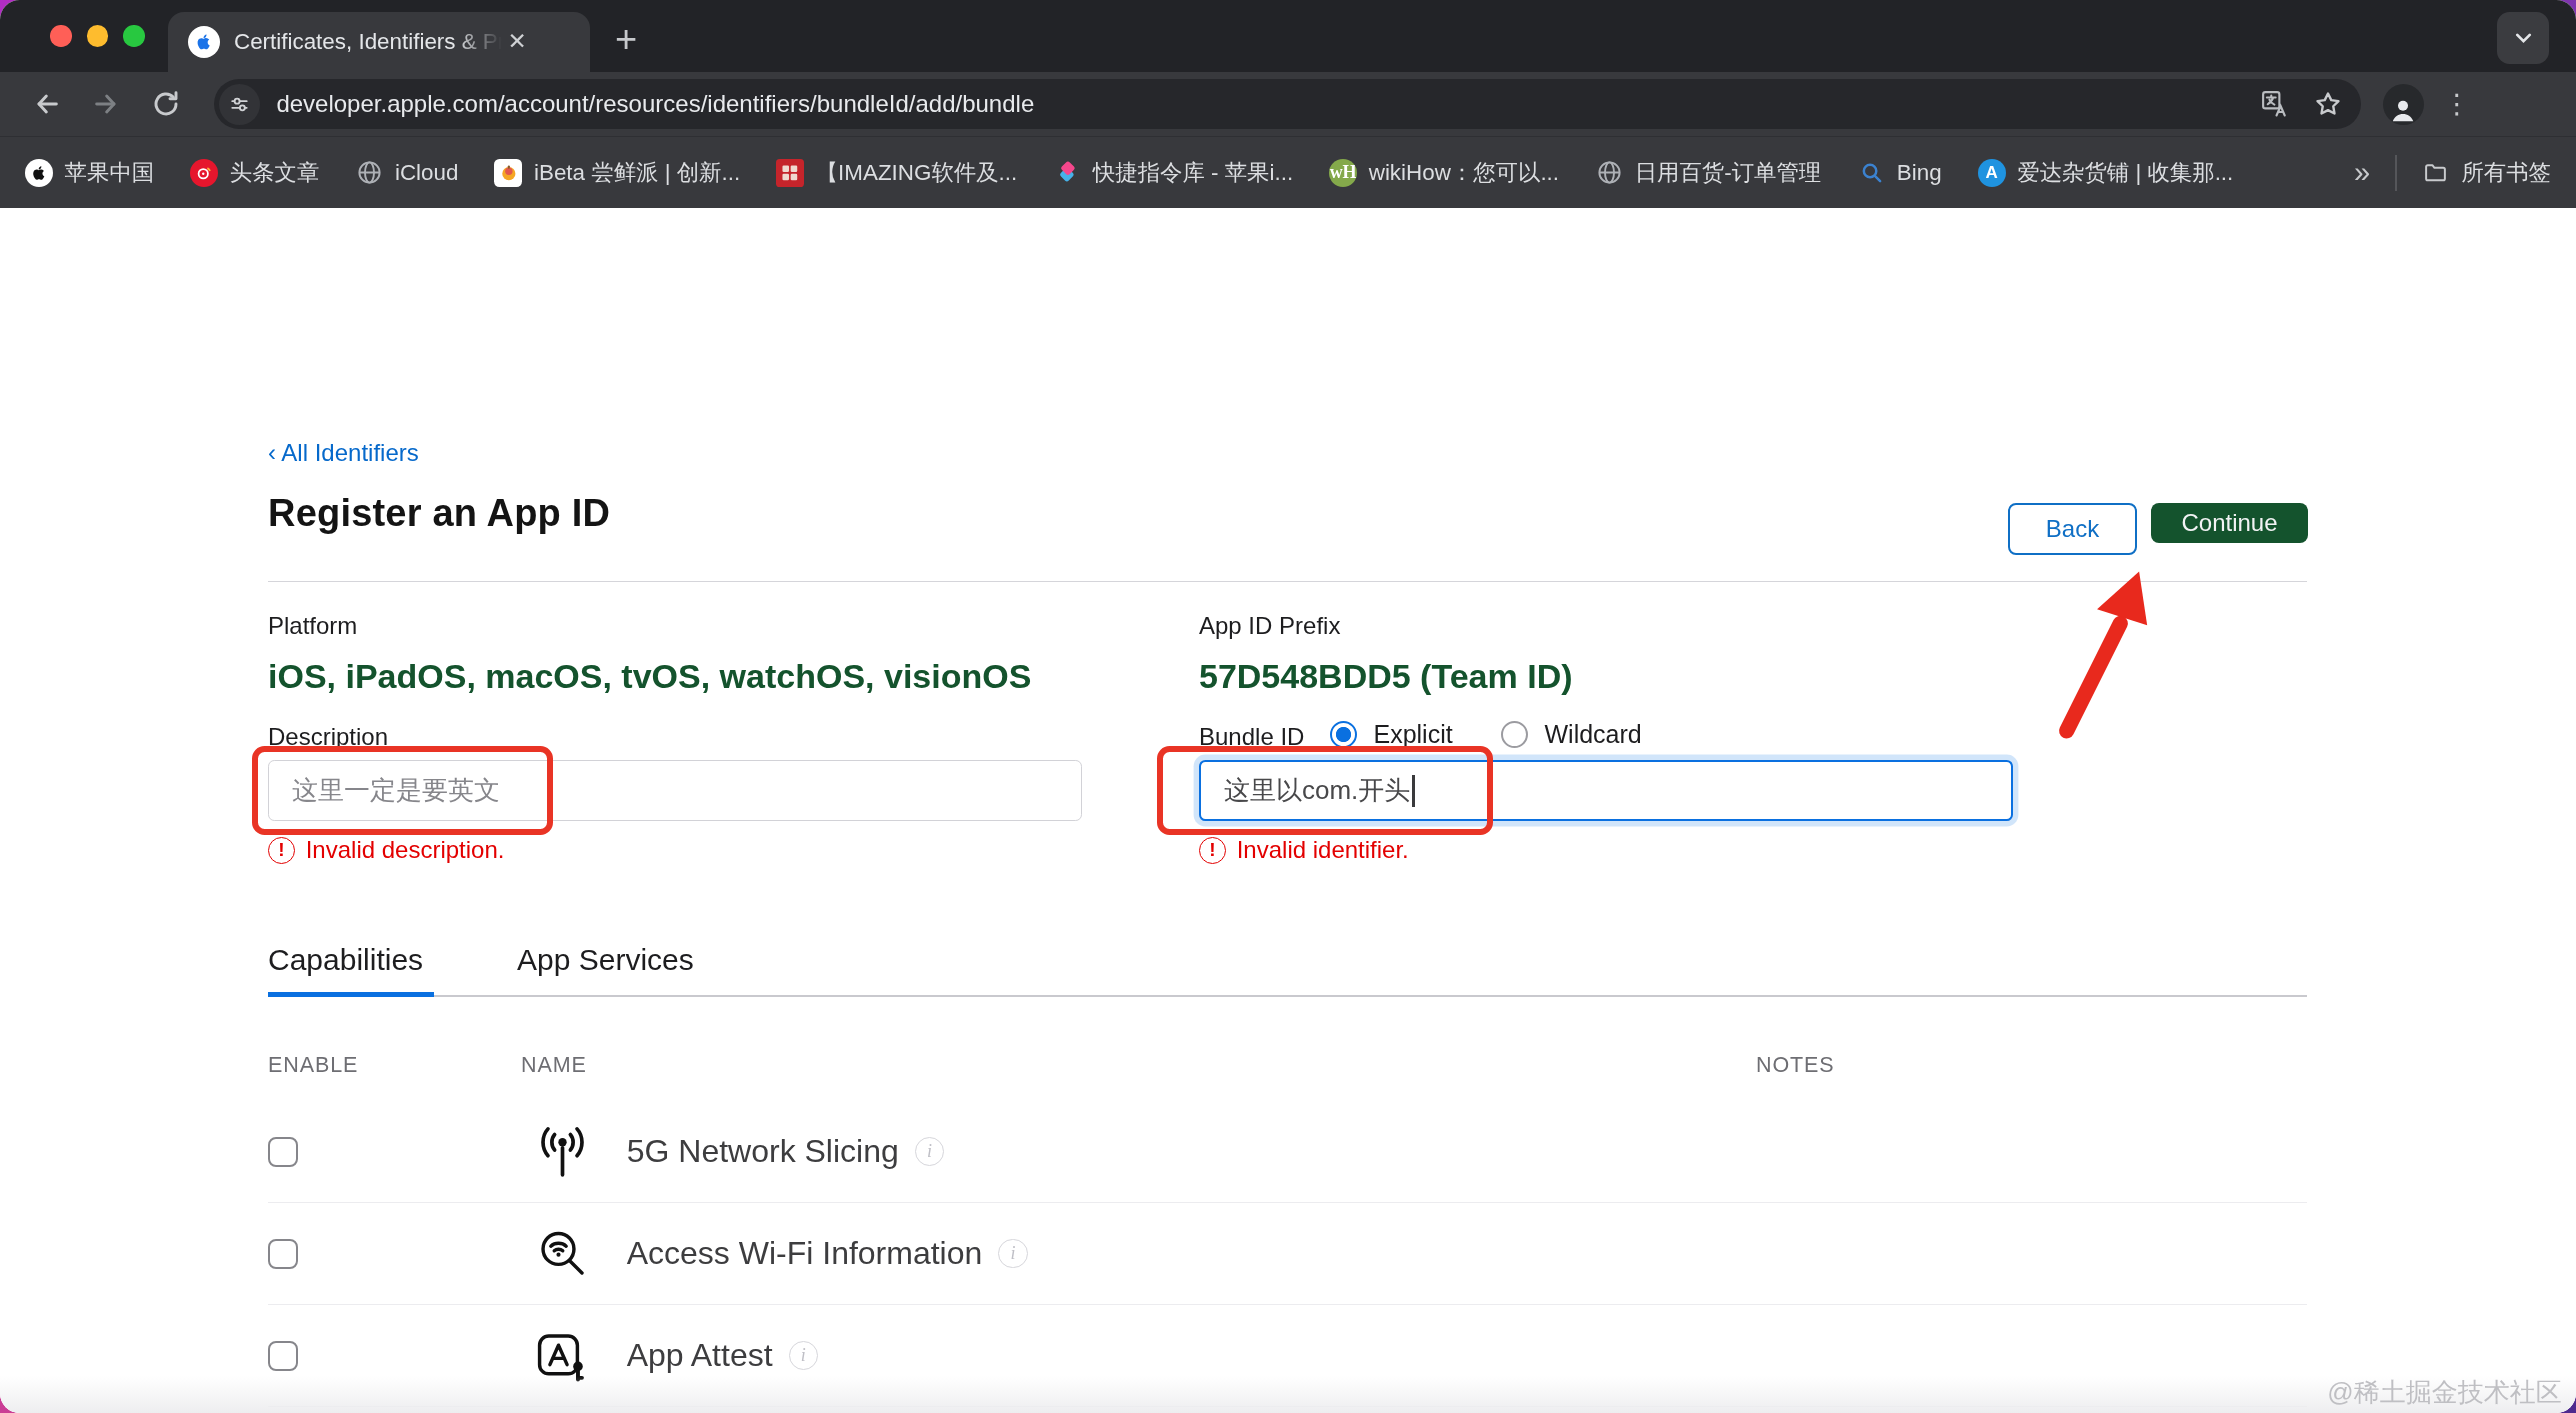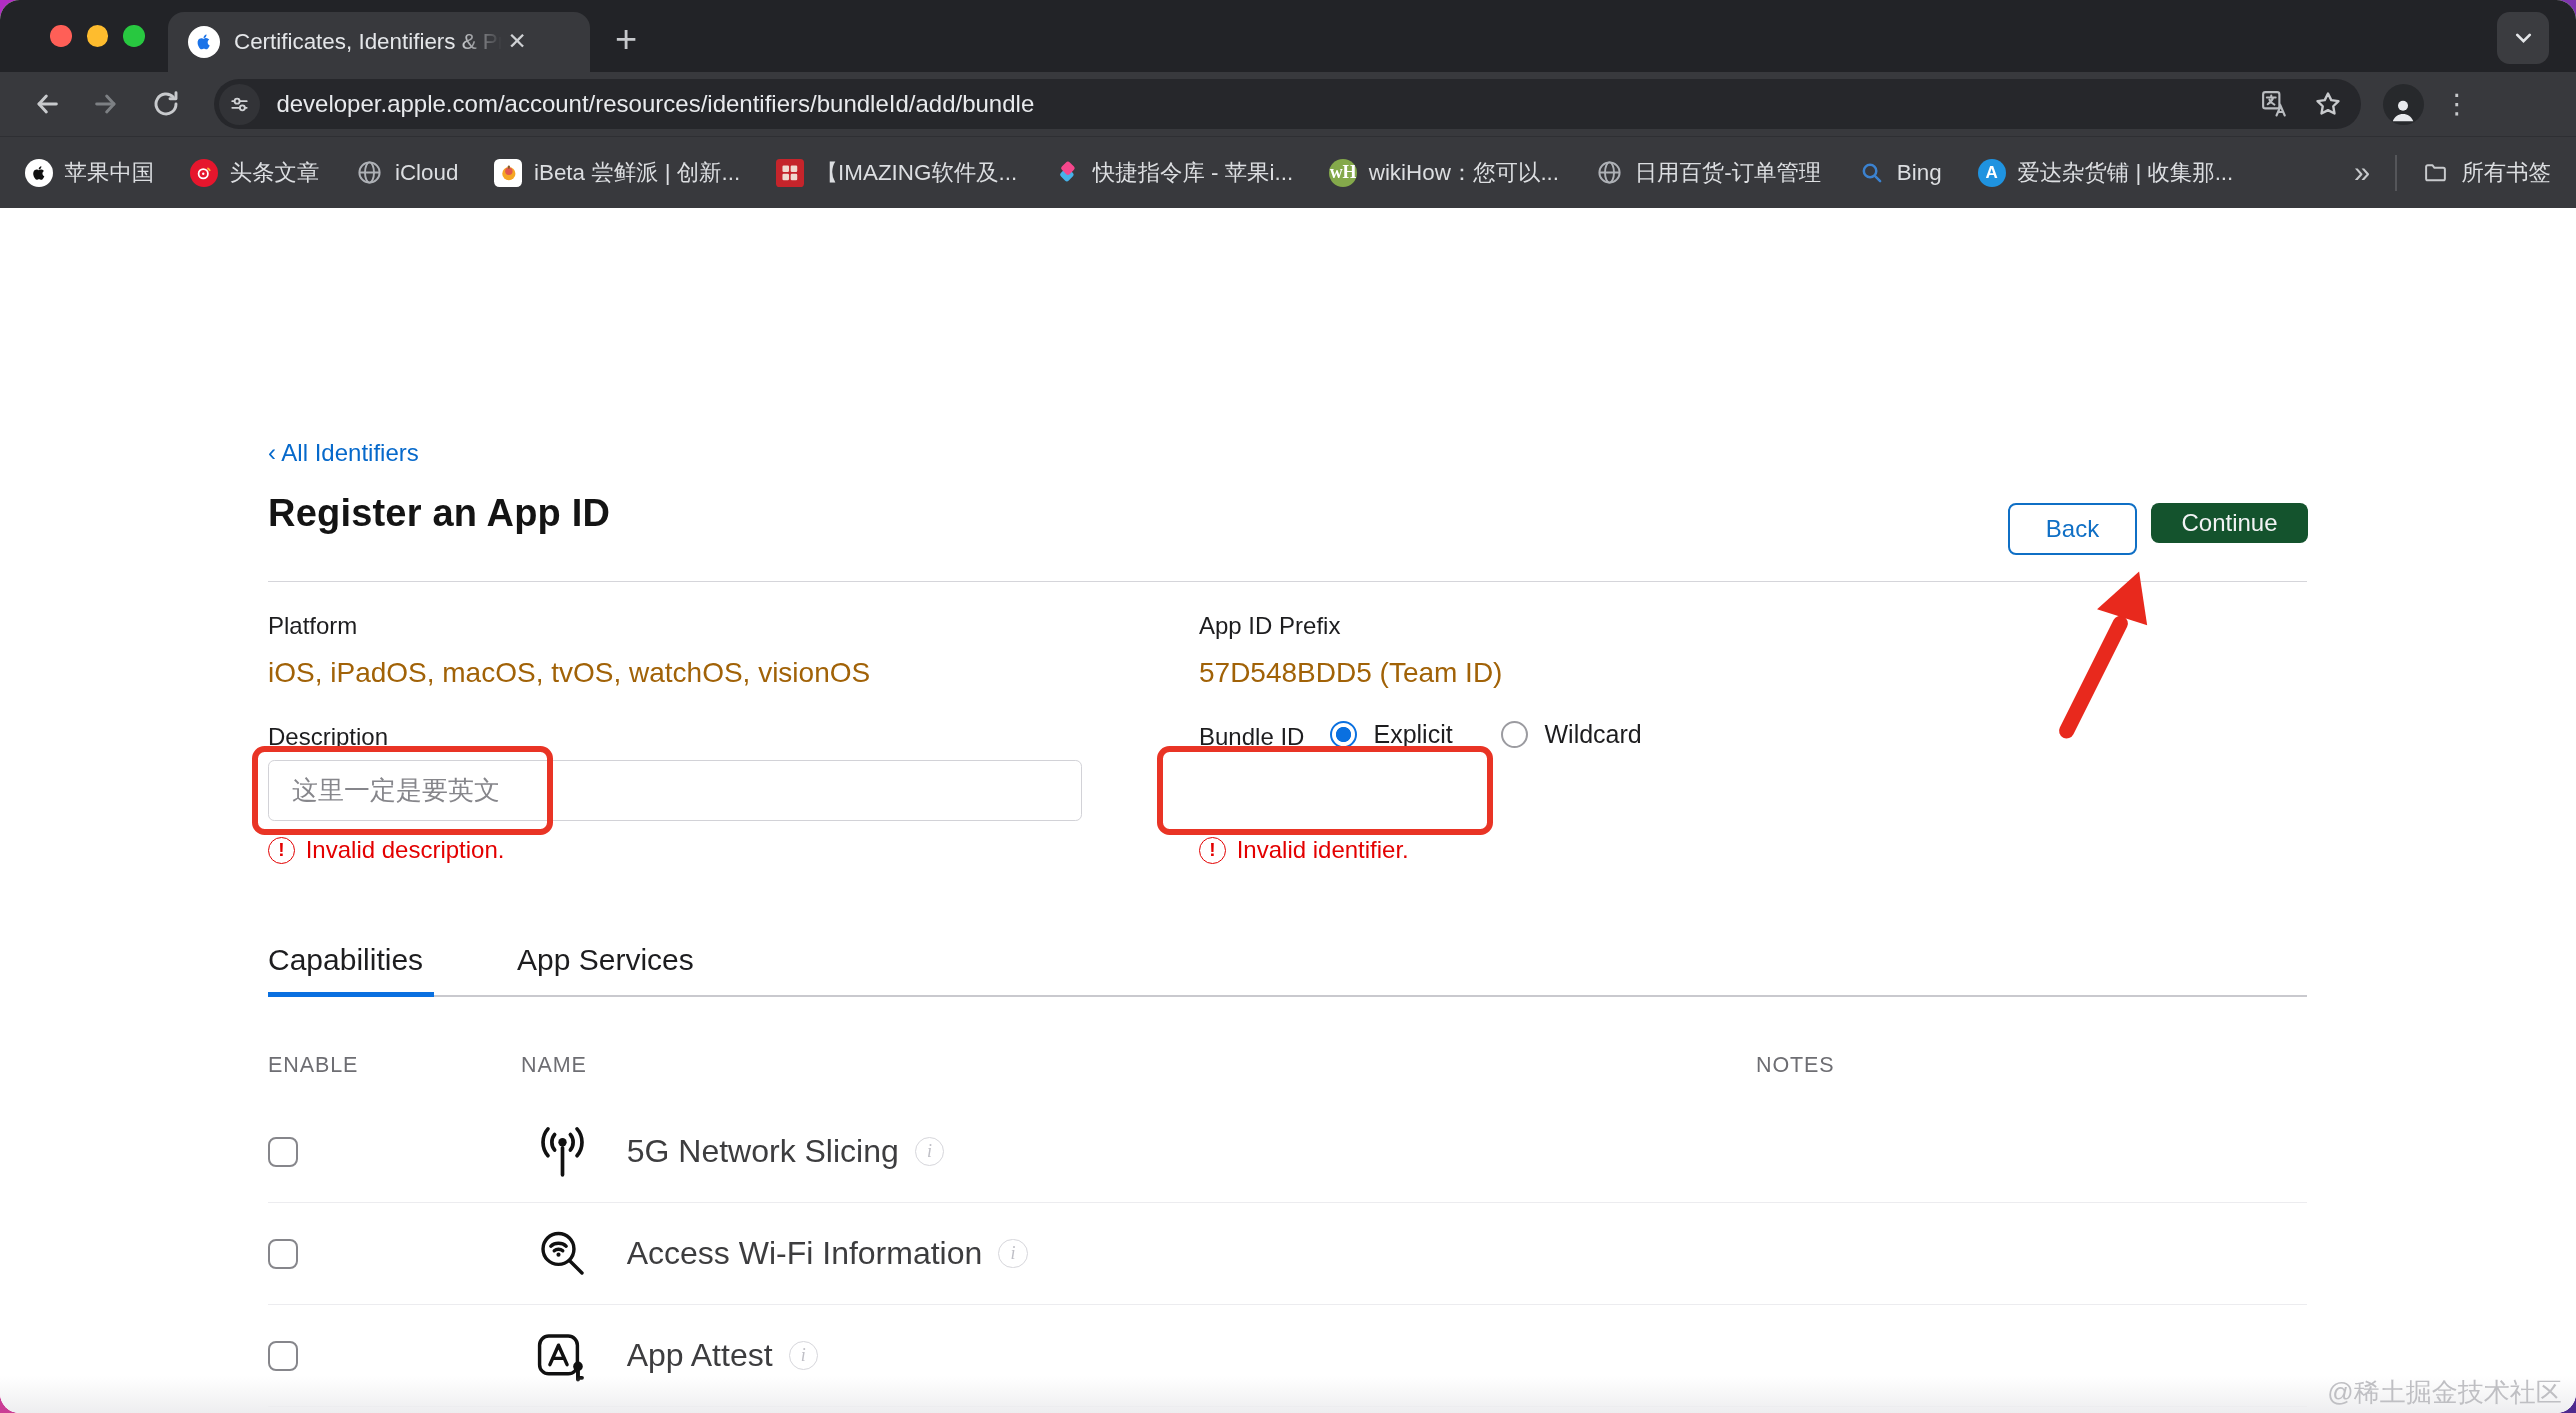--- a/index.html
+++ b/index.html
@@ -54,21 +54,21 @@
   
   .content { position:relative; height:1206px; background:#fff; font-family:"Liberation Sans",sans-serif; }
   .abs { position:absolute; }
   .link-blue { color:#0669cb; font-size:24px; }
   .h1 { font-size:38px; font-weight:700; color:#141414; letter-spacing:0.2px; }
   .btn { display:flex; align-items:center; justify-content:center; font-size:24px; border-radius:8px; }
   .btn-back { width:129px; height:52px; border:2.2px solid #0f6fc5; color:#0f6fc5; background:#fff; }
   .btn-continue { width:157px; height:40px; background:#14532d; color:#f2f3f4; }
   .hdr-divider { left:268px; top:373px; width:2039px; height:0.9px; background:#d5d5da; }
   .sec-label { font-size:24px; color:#1d1d1f; }
-  .sec-value { font-size:28px; color:#a16207; }
+  .sec-value { font-size:34px; color:#14532d;font-weight:bold; }
   .input-box { width:814px; height:61px; border:1.3px solid #d2d2d7; border-radius:6.3px; background:#fff;
                display:flex; align-items:center; padding:0 23px; font-size:26px; }
   .input-box.focused { border:2.2px solid #0a70e0; box-shadow:0 0 0 5.4px rgba(0,113,227,.18); }
   .caret { display:inline-block; width:2.7px; height:32px; background:#3a3a3c; margin-left:1.8px; vertical-align:middle; }
   .red-annot { border:6.3px solid #e93425; border-radius:12.5px; background:transparent; }
   .error { display:flex; align-items:center; color:#e30000; font-size:24px; }
   .error-ic { width:27px; height:27px; border:1.8px solid #e30000; border-radius:50%; color:#e30000;
               font-size:19px; display:flex; align-items:center; justify-content:center; margin-right:10.7px; font-weight:700; }
   .radio { width:27px; height:27px; border-radius:50%; display:inline-block; vertical-align:middle; }
   .radio-on { border:2.7px solid #0a70e0; background:radial-gradient(circle,#0a70e0 0 7.2px,#fff 8px); }
@@ -306,20 +306,24 @@
 
     <div class="abs sec-label" style="left:1199px; top:515px">Bundle ID</div>
     <div class="abs" style="left:1330px; top:512px">
       <span class="radio radio-on"></span>
       <span class="radio-lab">Explicit</span>
     </div>
     <div class="abs" style="left:1501px; top:512px">
       <span class="radio radio-off"></span>
       <span class="radio-lab">Wildcard</span>
     </div>
+    <div class="abs input-box focused" style="left:1199px; top:552px; color:#48484a">
+      <span>这里以com.开头</span>
+        <span class="caret"></span>
+    </div>
     <div class="abs red-annot" style="left:1157px; top:538px; width:336px; height:89px"></div>
     <div class="abs error" style="left:1199px; top:628px">
       <span class="error-ic">!</span>
       <span>Invalid identifier.</span>
     </div>
 
     <div class="abs seg-tab" style="left:268px; top:735px">Capabilities</div>
     <div class="abs seg-tab" style="left:517px; top:735px">App Services</div>
     <div class="abs tabs-divider" style="left:268px; top:787px; width:2039px"></div>
     <div class="abs tab-underline" style="left:268px; top:784px; width:166px"></div>

